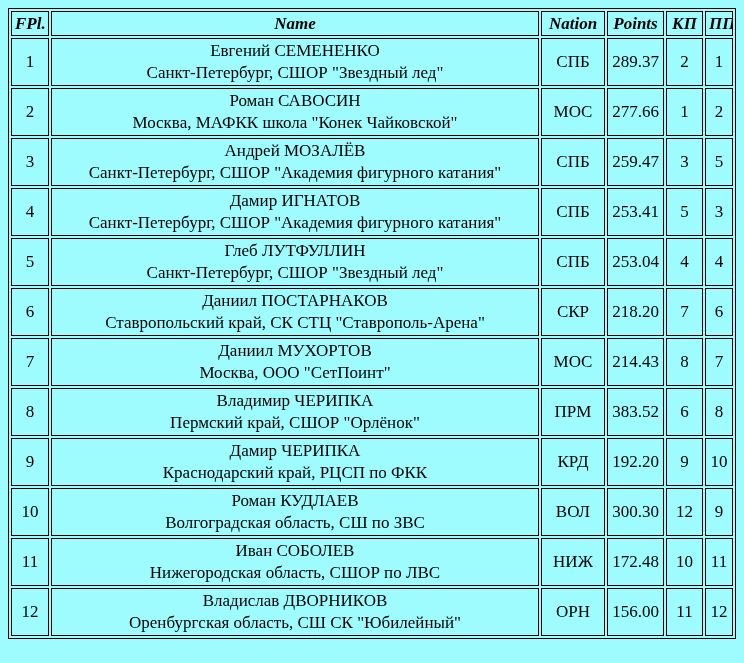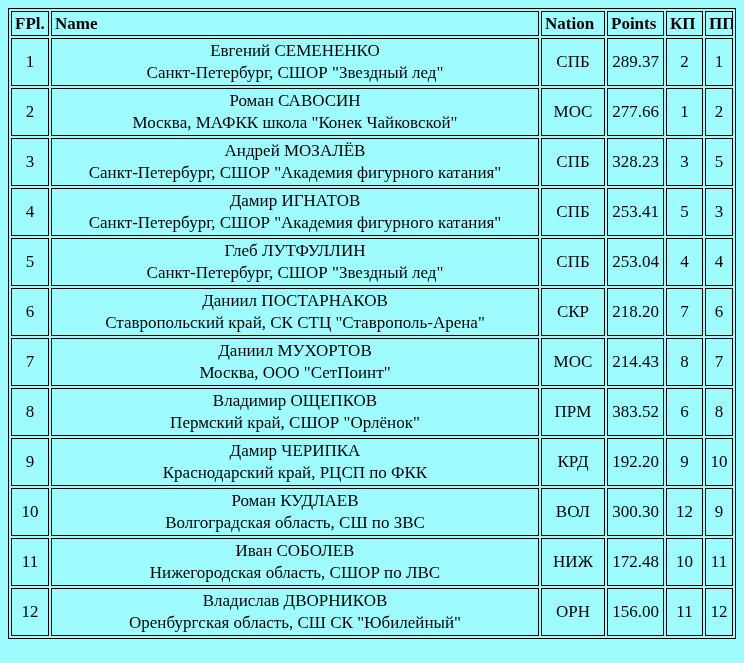--- a/index.html
+++ b/index.html
@@ -23,23 +23,24 @@
     table-layout: fixed;
   }
   th, td {
     border: 1px solid #000000;
     padding: 0 3px;
     font-size: 17px;
     overflow: hidden;
   }
   thead th {
     font-weight: bold;
-    text-align: left;
+    text-align: center;
     height: 23px;
     white-space: nowrap;
+    font-style: italic;
   }
   tbody td {
     height: 46px;
     vertical-align: middle;
   }
   td.c {
     text-align: center;
   }
   td.name-cell {
     text-align: center;
@@ -99,21 +100,21 @@
     <td class="c">1</td>
     <td class="c">2</td>
   </tr>
       <tr>
     <td class="c">3</td>
     <td class="name-cell">
       <div>Андрей МОЗАЛЁВ</div>
       <div>Санкт-Петербург, СШОР "Академия фигурного катания"</div>
     </td>
     <td class="c">СПБ</td>
-    <td class="c">328.23</td>
+    <td class="c">259.47</td>
     <td class="c">3</td>
     <td class="c">5</td>
   </tr>
       <tr>
     <td class="c">4</td>
     <td class="name-cell">
       <div>Дамир ИГНАТОВ</div>
       <div>Санкт-Петербург, СШОР "Академия фигурного катания"</div>
     </td>
     <td class="c">СПБ</td>
@@ -150,21 +151,21 @@
       <div>Москва, ООО "СетПоинт"</div>
     </td>
     <td class="c">МОС</td>
     <td class="c">214.43</td>
     <td class="c">8</td>
     <td class="c">7</td>
   </tr>
       <tr>
     <td class="c">8</td>
     <td class="name-cell">
-      <div>Владимир ОЩЕПКОВ</div>
+      <div>Владимир ЧЕРИПКА</div>
       <div>Пермский край, СШОР "Орлёнок"</div>
     </td>
     <td class="c">ПРМ</td>
     <td class="c">383.52</td>
     <td class="c">6</td>
     <td class="c">8</td>
   </tr>
       <tr>
     <td class="c">9</td>
     <td class="name-cell">

